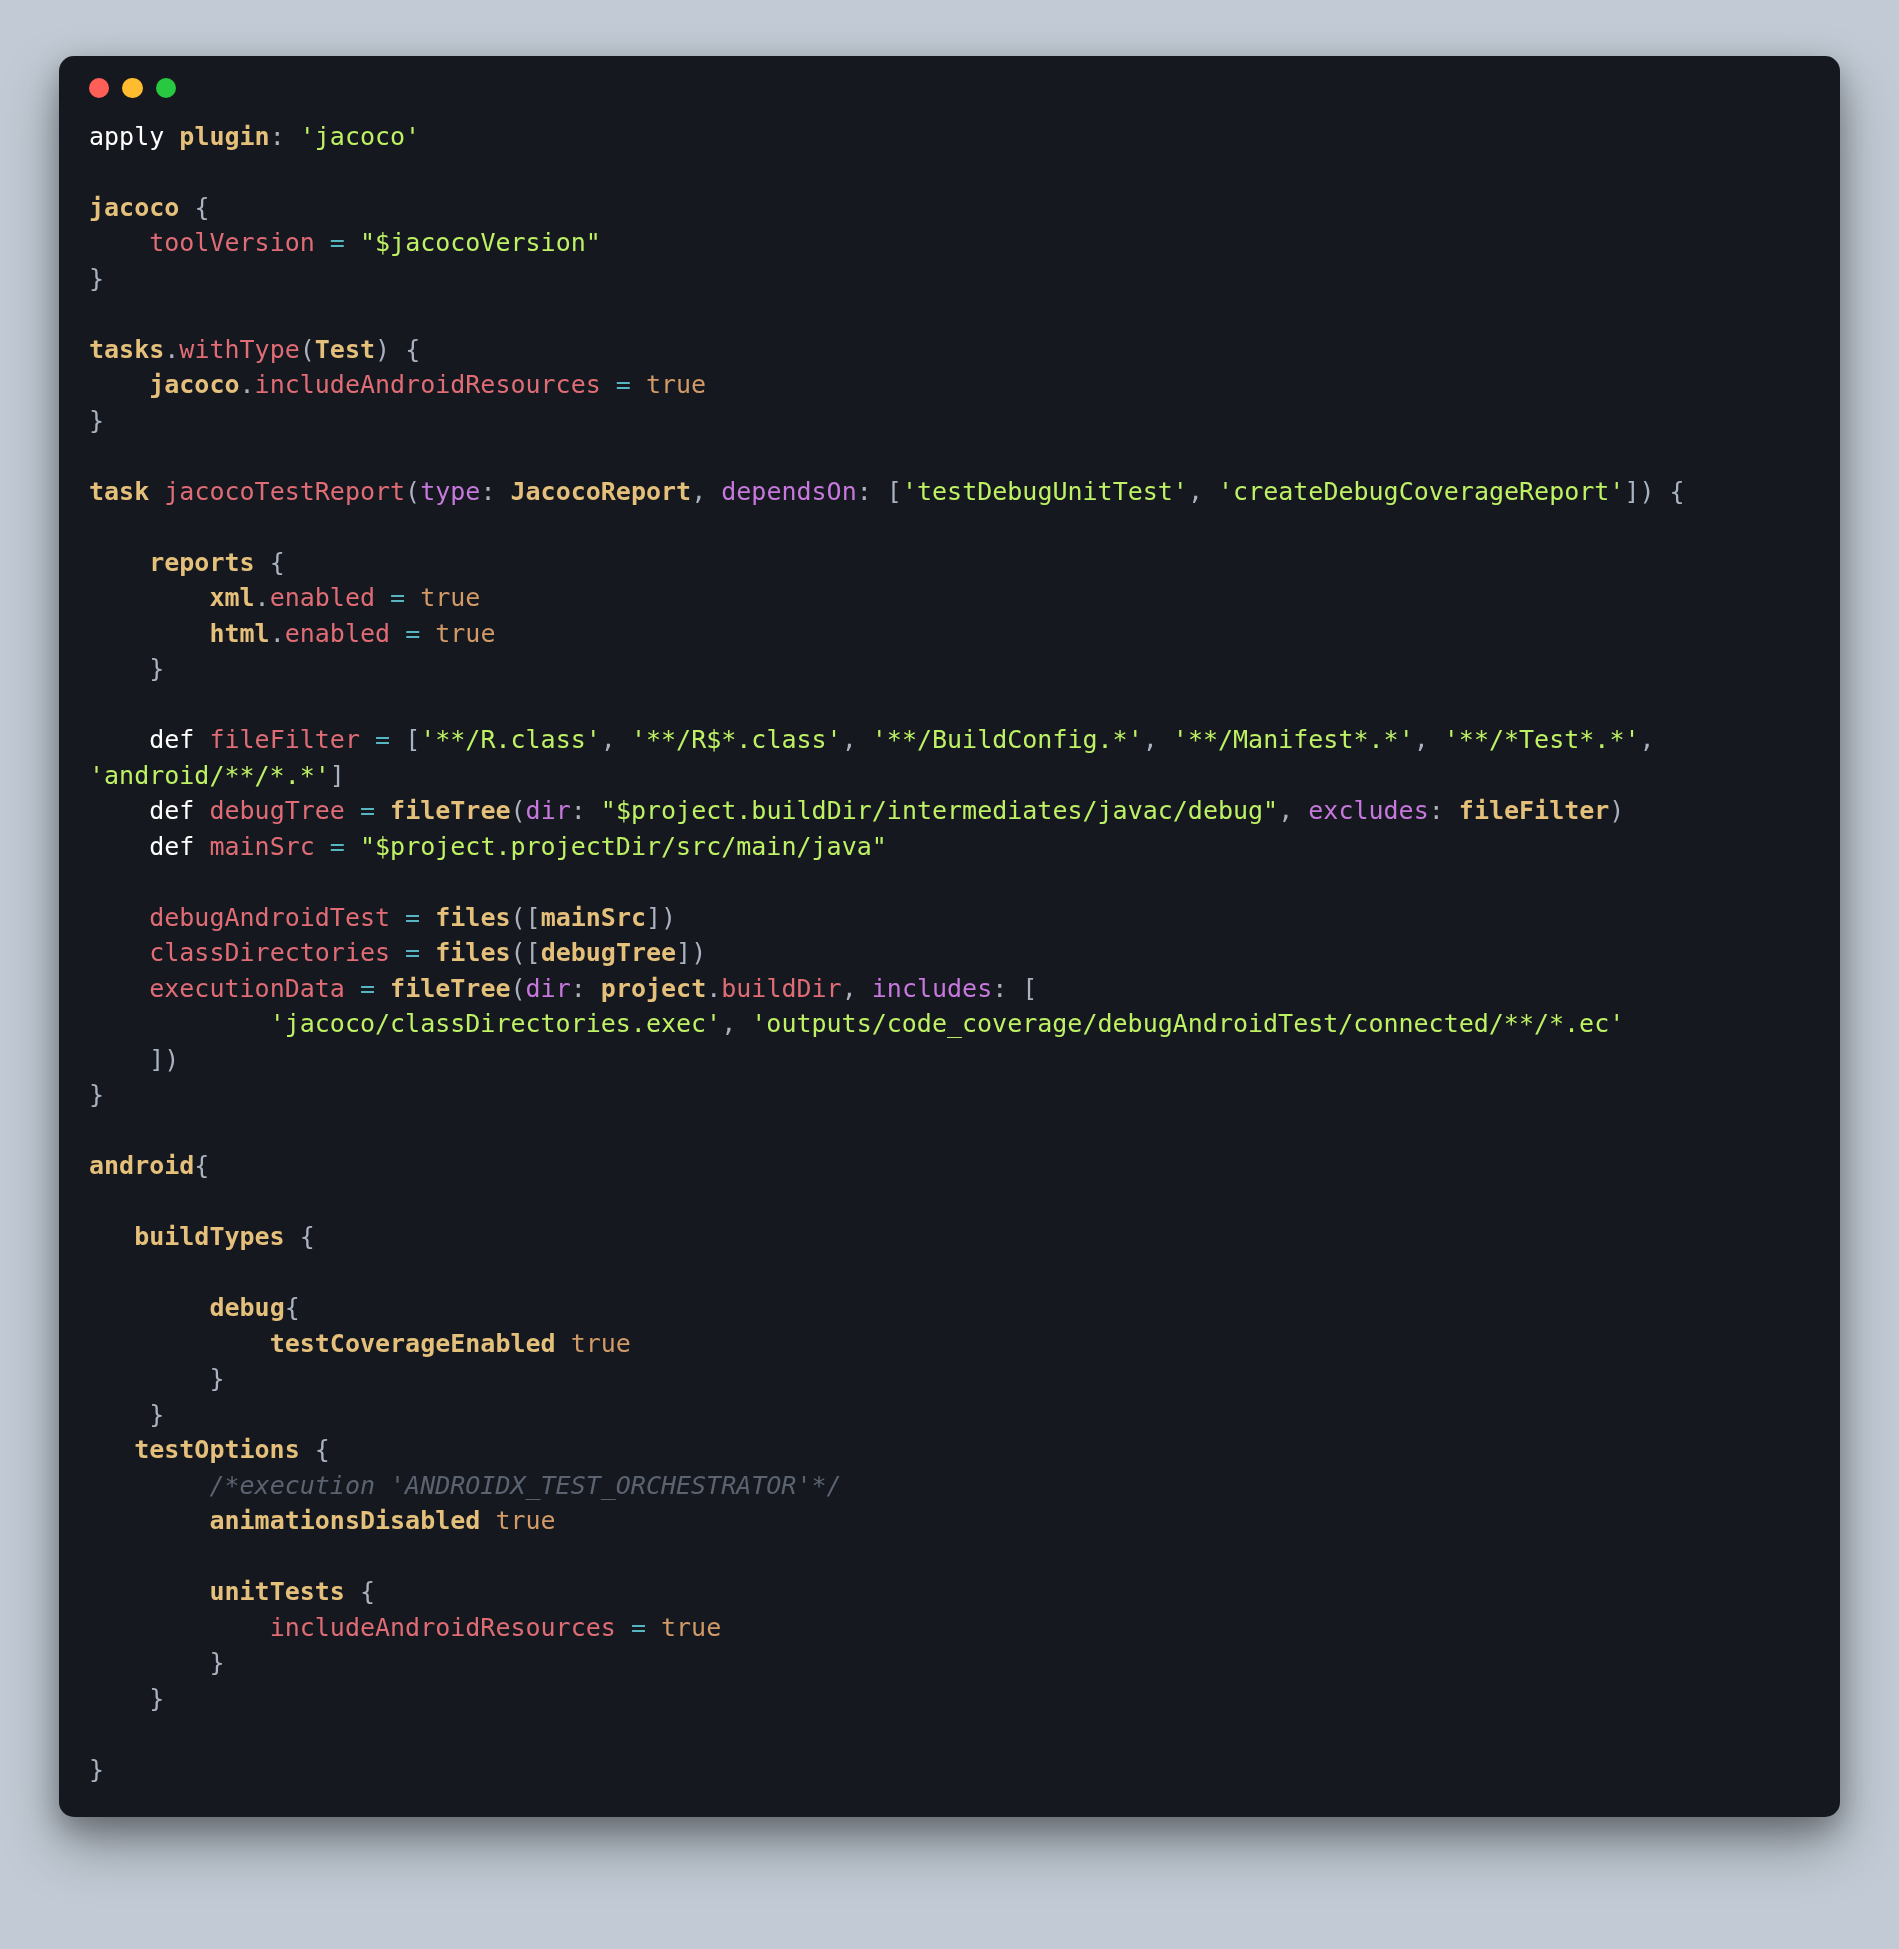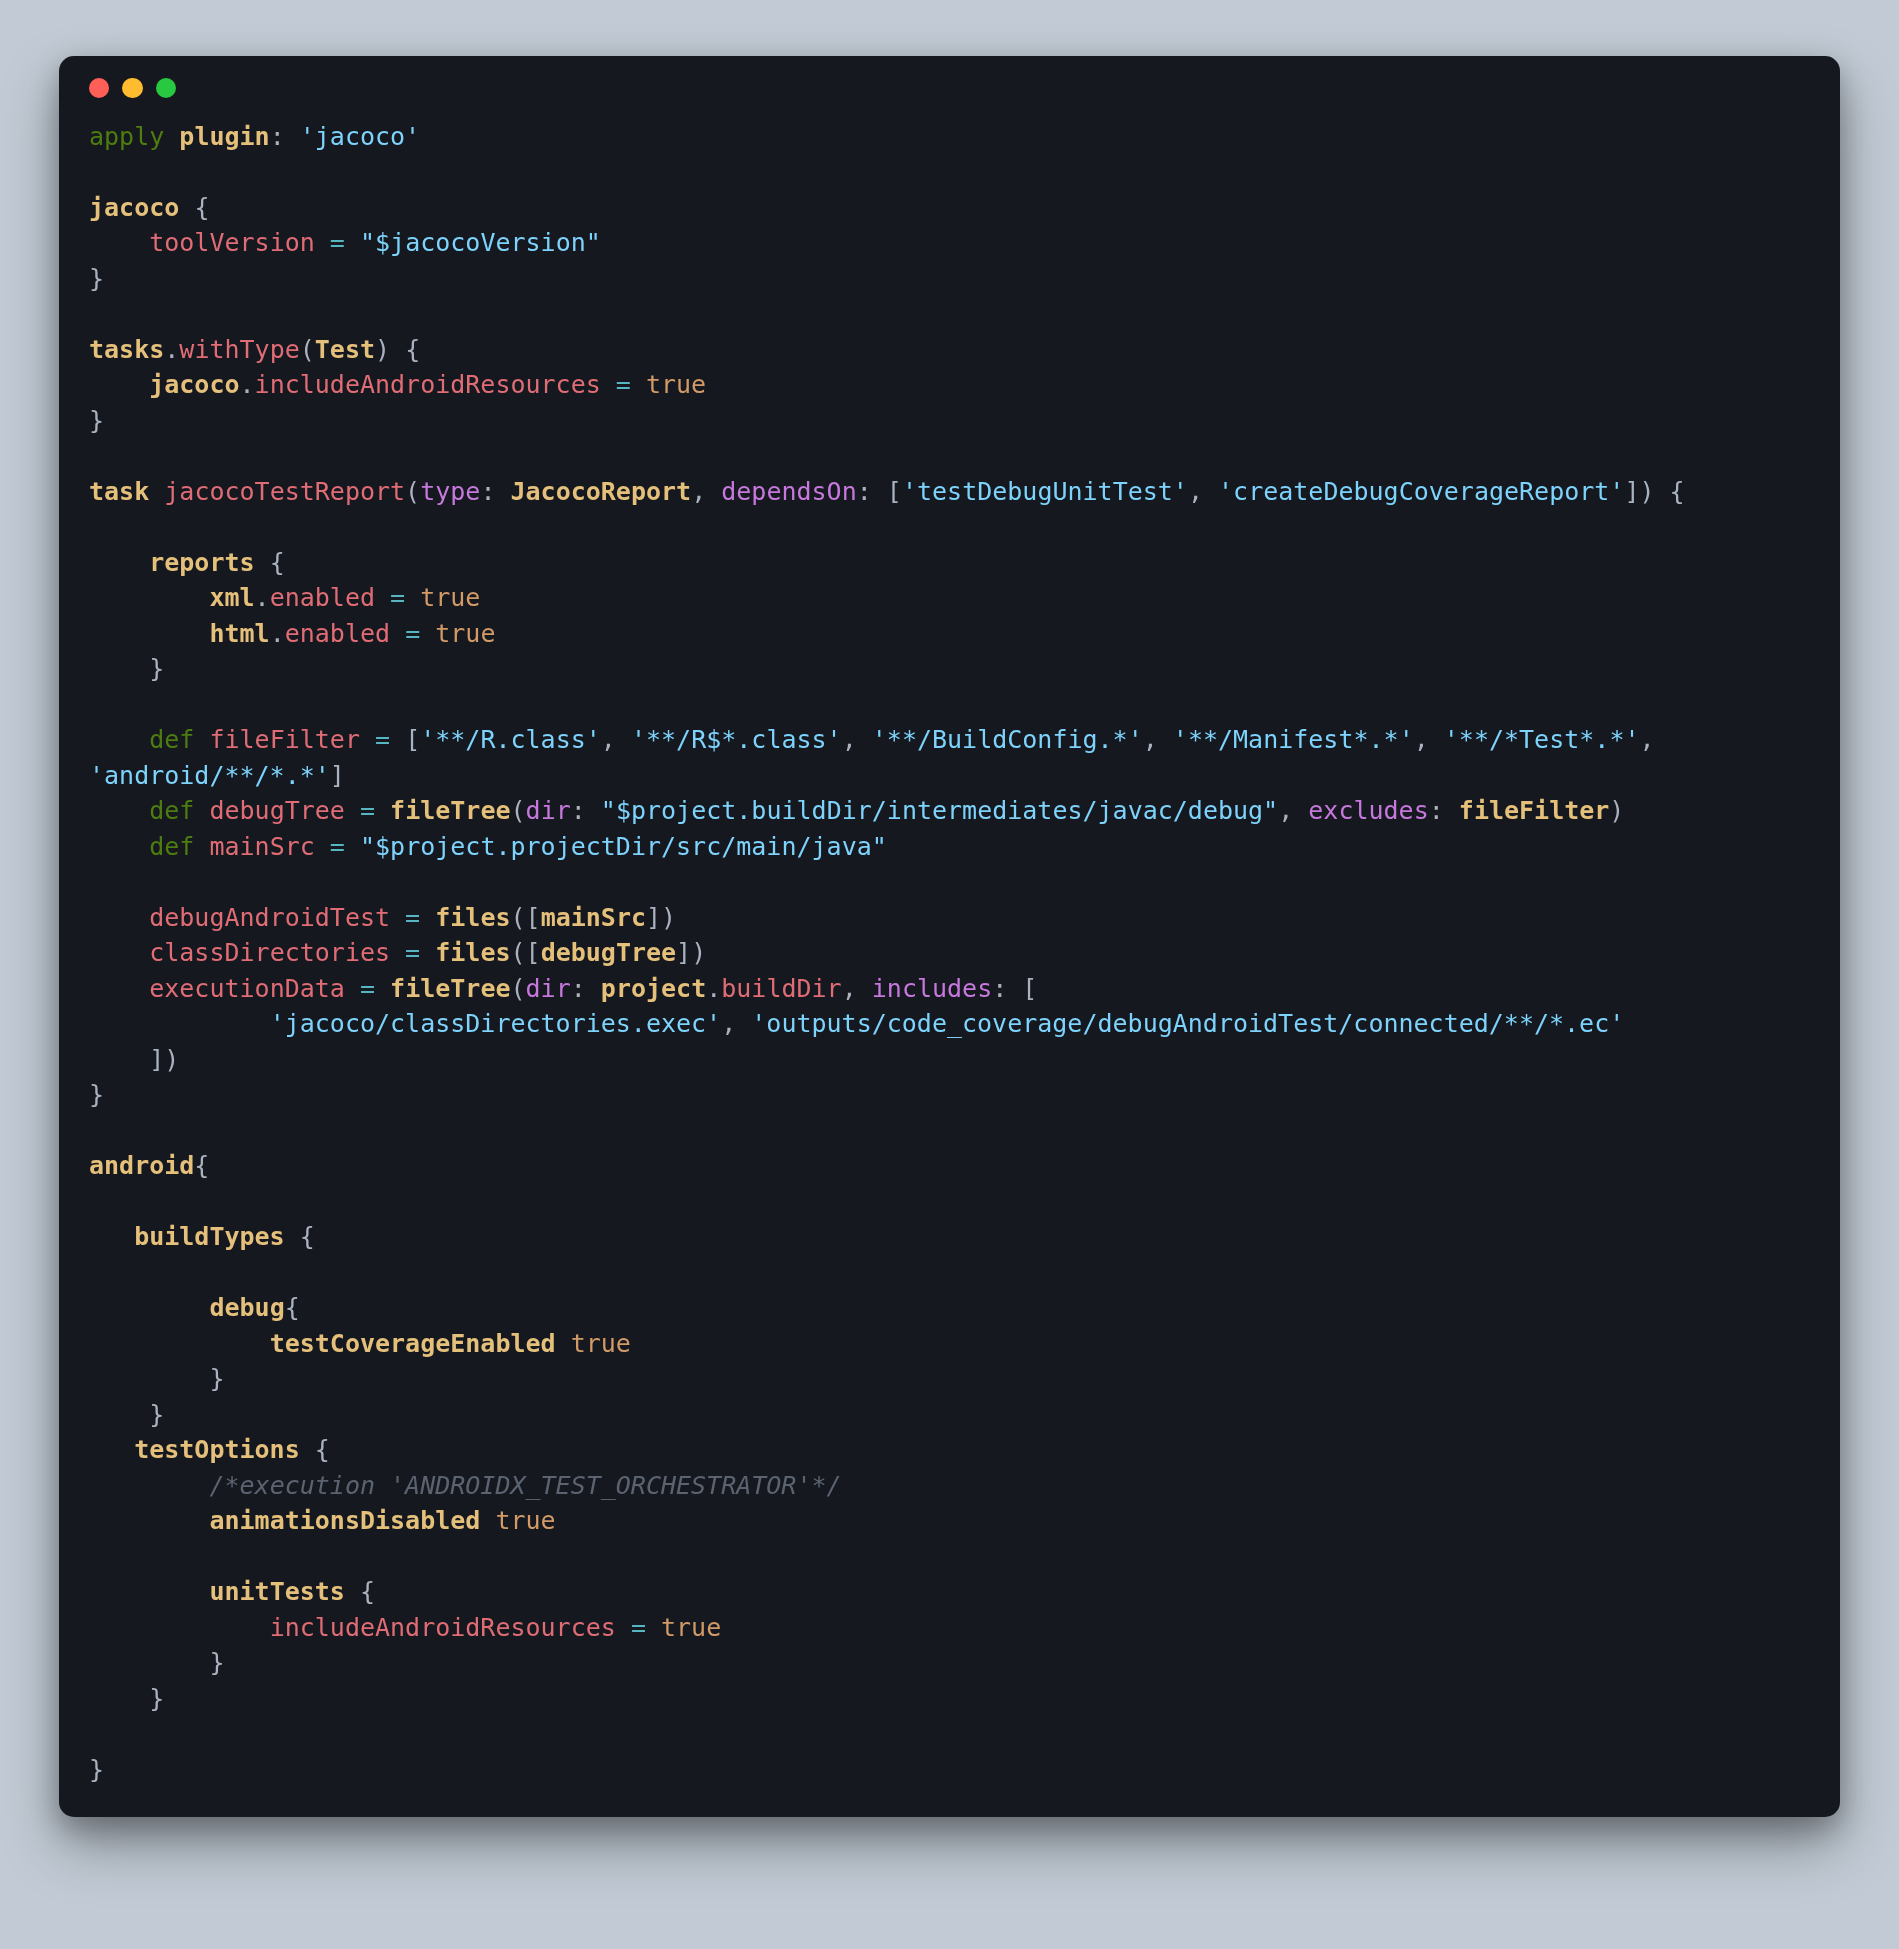--- a/index.html
+++ b/index.html
@@ -34,24 +34,24 @@
   .dot-green { background: #28c840; }
   pre.code {
     color: #c6cdd9;
     font-size: 25px;
     line-height: 1.42;
     white-space: pre-wrap;
     word-wrap: break-word;
     font-family: ui-monospace, "SF Mono", "Menlo", "Monaco", "Consolas", monospace;
   }
   
-  .kw   { color: #4d7c0f; }  
+  .kw   { color: #ffffff; }  
   .ident{ color: #e5c07b; font-weight: bold; }  
   .prop { color: #e06c75; margin-top: 32px; }  
-  .str  { color: #7dd3fc; }  
+  .str  { color: #bef264; }  
   .num  { color: #d19a66; }  
   .punc { color: #abb2bf; }  
   .paramkw { color: #c678dd; text-align: right; } 
   .teal { color: #56b6c2; }  
   .cmt  { color: #5c6370; font-style: italic; }
 </style>
 </head>
 <body>
 
 <div class="window">

